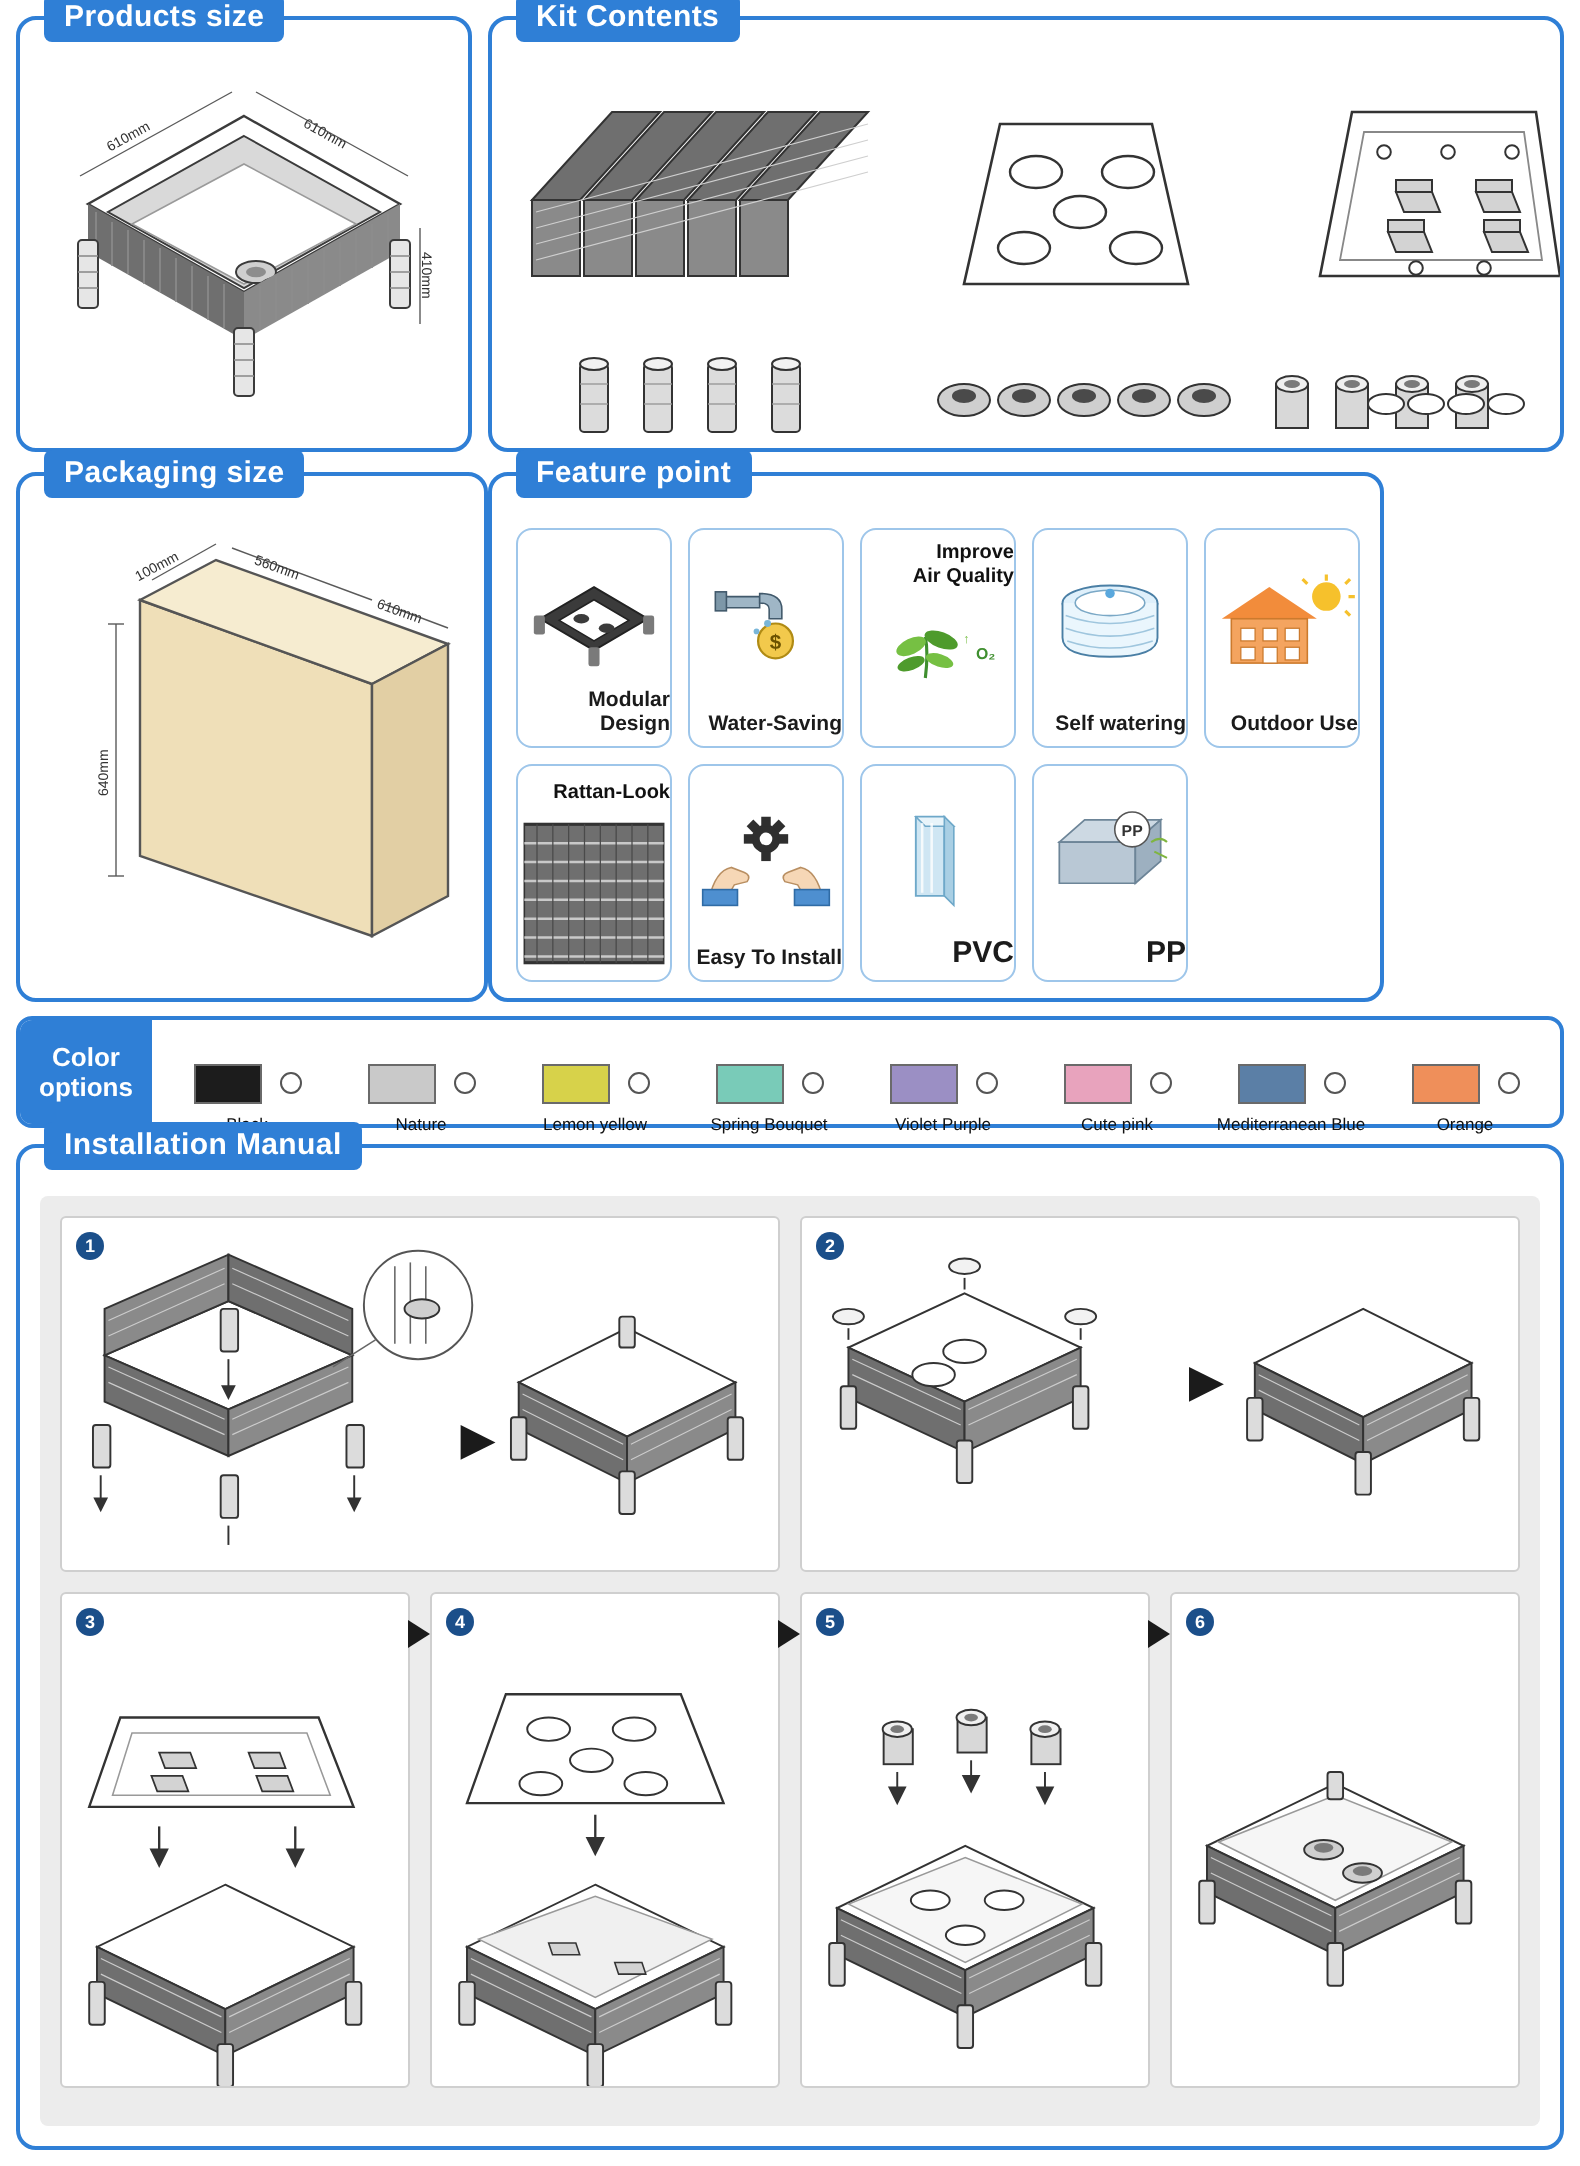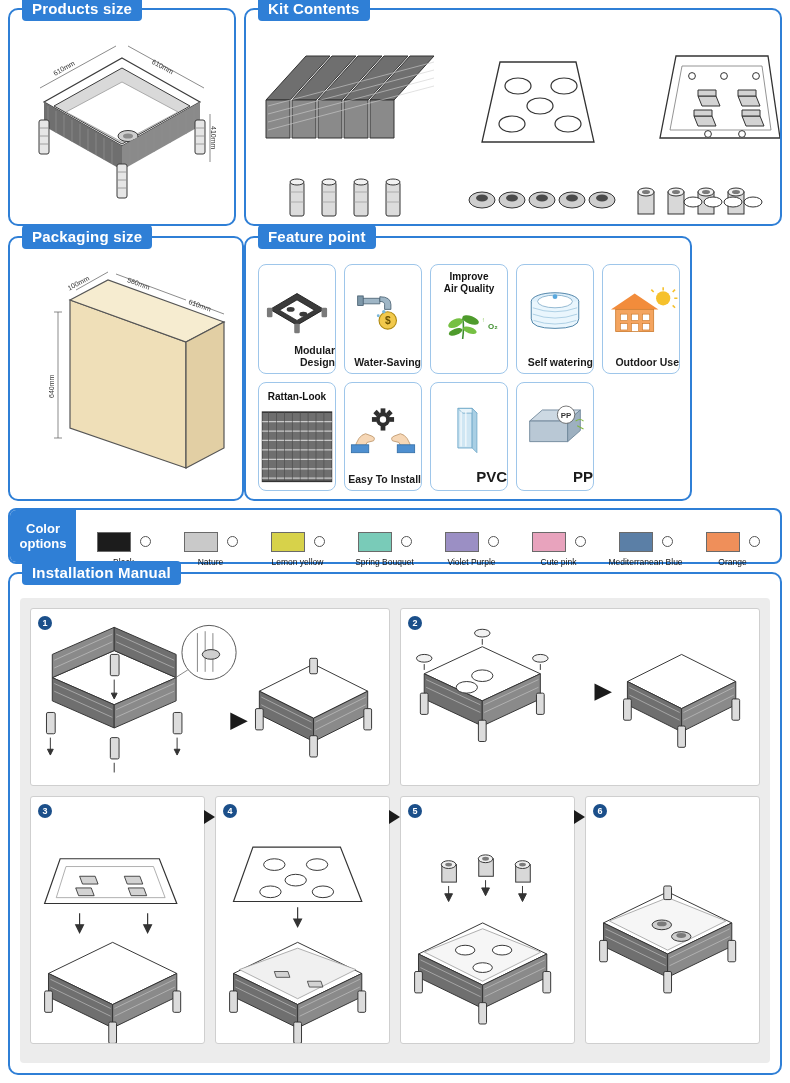--- a/index.html
+++ b/index.html
@@ -89,21 +89,21 @@
   .fp-card {
     border: 1.6px solid #9ec6ea; border-radius: 8px; background: #fff;
     position: relative; overflow: hidden;
   }
   .fp-label {
     position: absolute; left: 0; right: 0; bottom: 5px;
     text-align: right; font-weight: bold; font-size: 10.5px; color: #1b1b1b;
   }
   .fp-art { position: absolute; left: 0; right: 0; top: 4px; bottom: 18px; }
   .fp-top-text {
-    position: absolute; left: 0; right: 0; top: 6px; text-align: center;
+    position: absolute; left: 0; right: 0; top: 6px; text-align: right;
     font-weight: bold; font-size: 10px; color: #111; line-height: 12px;
   }
 
   
   .im-body {
     position: absolute; left: 10px; top: 24px; right: 10px; bottom: 10px;
     background: #ececec; border-radius: 4px; padding: 10px;
   }
   .im-row { display: flex; gap: 10px; }
   .im-row1 { height: 178px; margin-bottom: 10px; }

